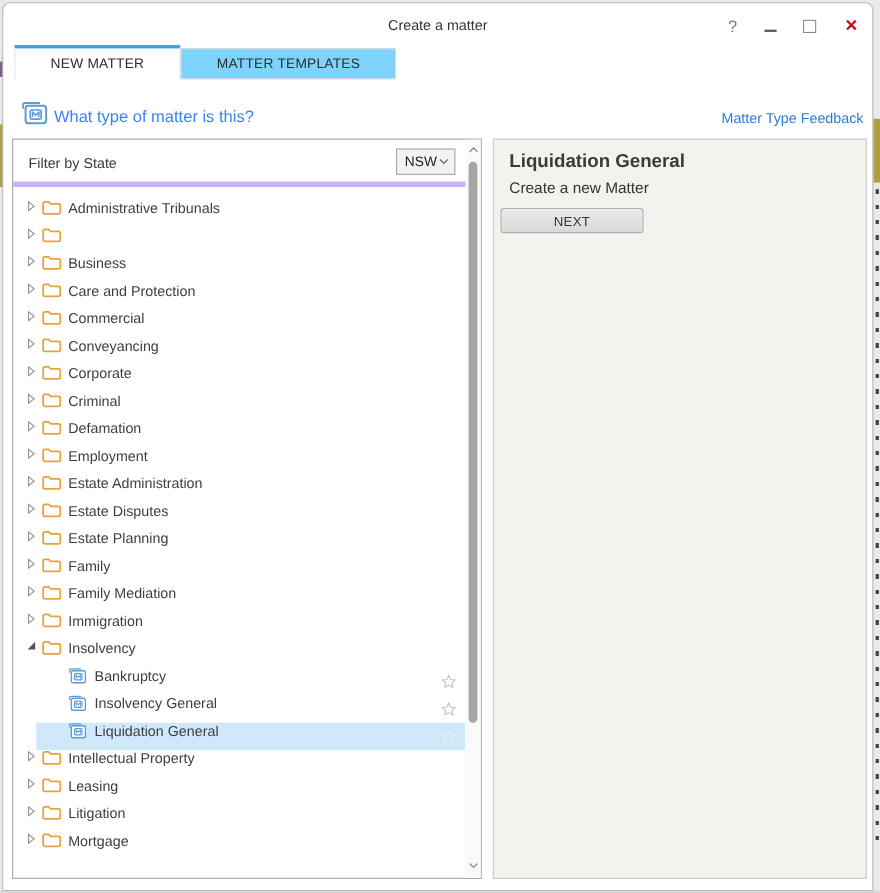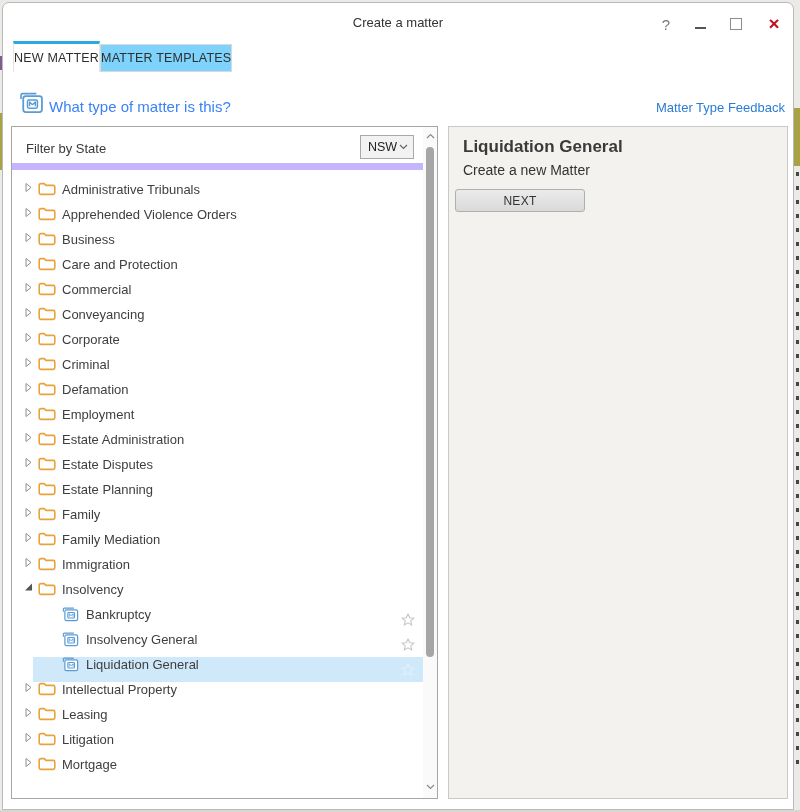--- a/index.html
+++ b/index.html
@@ -41,21 +41,21 @@
   .btn-min span { display:block; width:11px; height:2px; background:#555; margin-top:8px; }
   .btn-max   { left:722px; }
   .btn-max span { display:block; width:12px; height:12px; border:1.5px solid #8a8a8a; background:#fff; }
   .btn-close { left:760px; font-size:19px; font-weight:bold; color:var(--close-red,#c50f1f); }
 
   
   .tabstrip { position:absolute; left:10px; top:38px; height:31px; display:flex; align-items:flex-start; }
   .tab {
     display:flex; align-items:center; justify-content:center;
     font-size:12.5px; letter-spacing:.2px; color:#2e2e2e; cursor:default;
-    padding:0 0; white-space:nowrap;
+    padding:0 32px; white-space:nowrap;
   }
   .tab.active {
     height:31px; background:#fff;
     border-top:3px solid var(--accent-blue,#29abe2);
     border-left:1px solid #e3e3e3; border-right:1px solid #e3e3e3;
     z-index:2;
   }
   .tab.inactive {
     margin-top:3px; height:28px; background:#7dd3fc;
     border:1px solid #d9d9d9;
@@ -72,21 +72,21 @@
   .tree-panel {
     position:absolute; left:8px; top:123px; width:427px; height:673px;
     background:#fff; border:1px solid #a6a6a6;
   }
   .detail-panel {
     position:absolute; left:445px; top:123px; width:340px; height:673px;
     background:#f3f2ef; border:1px solid #c9c9c9;
   }
 
   
-  .filter-row { position:absolute; left:0; right:0; top:0; height:43px; border-bottom:7px solid #c4b5fd; }
+  .filter-row { position:absolute; left:0; right:0; top:0; height:43px; border-bottom:5px solid #c4b5fd; }
   .filter-label { position:absolute; left:14px; top:14px; font-size:13px; color:#3a3a3a; }
   .combo {
     position:absolute; left:348px; top:8px; width:54px; height:24px;
     background:#f2f2f2; border:1px solid #a8a8a8;
     display:flex; align-items:center; cursor:default;
   }
   .combo .val { font-size:12.5px; color:#222; padding-left:7px; flex:1; }
   .combo .chev { padding-right:5px; display:flex; }
 
   
@@ -186,21 +186,20 @@
           <span class="expander">
             <svg width="9" height="11" viewBox="0 0 9 11">
               <path d="M2 1.5 L7 5.5 L2 9.5 Z" fill="#ffffff" stroke="#8f8f8f" stroke-width="1"></path>
             </svg>
           </span>
           <span class="tree-ico">
             <svg width="18" height="14" viewBox="0 0 18 14">
               <path d="M1.2 3.2 Q1.2 1.6 2.8 1.6 L6.2 1.6 L8 3.4 L15.2 3.4 Q16.8 3.4 16.8 5 L16.8 10.8 Q16.8 12.4 15.2 12.4 L2.8 12.4 Q1.2 12.4 1.2 10.8 Z" fill="#ffffff" stroke="#e9a23b" stroke-width="1.6"></path>
             </svg>
           </span>
-          <span class="tree-label">Apprehended Violence Orders</span>
         </div>
         <div class="tree-row lvl1">
           <span class="expander">
             <svg width="9" height="11" viewBox="0 0 9 11">
               <path d="M2 1.5 L7 5.5 L2 9.5 Z" fill="#ffffff" stroke="#8f8f8f" stroke-width="1"></path>
             </svg>
           </span>
           <span class="tree-ico">
             <svg width="18" height="14" viewBox="0 0 18 14">
               <path d="M1.2 3.2 Q1.2 1.6 2.8 1.6 L6.2 1.6 L8 3.4 L15.2 3.4 Q16.8 3.4 16.8 5 L16.8 10.8 Q16.8 12.4 15.2 12.4 L2.8 12.4 Q1.2 12.4 1.2 10.8 Z" fill="#ffffff" stroke="#e9a23b" stroke-width="1.6"></path>

